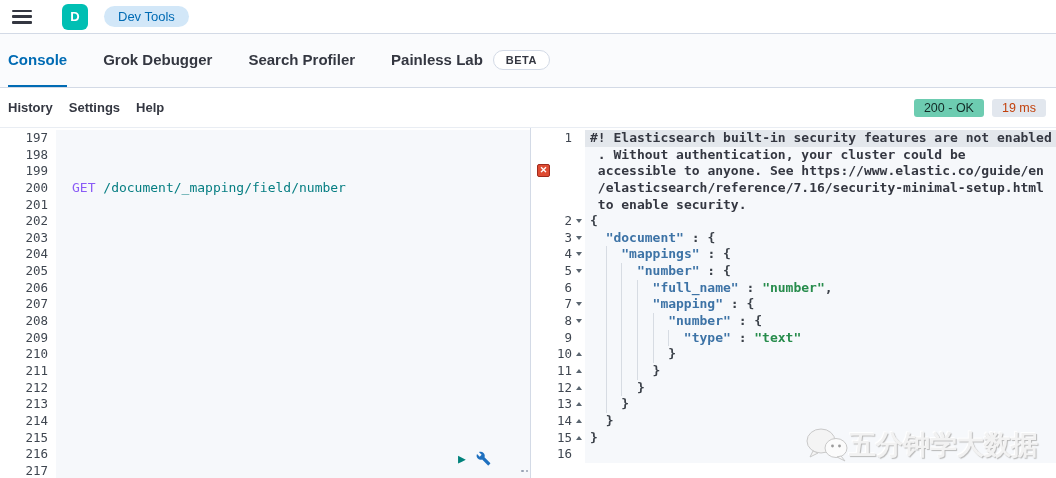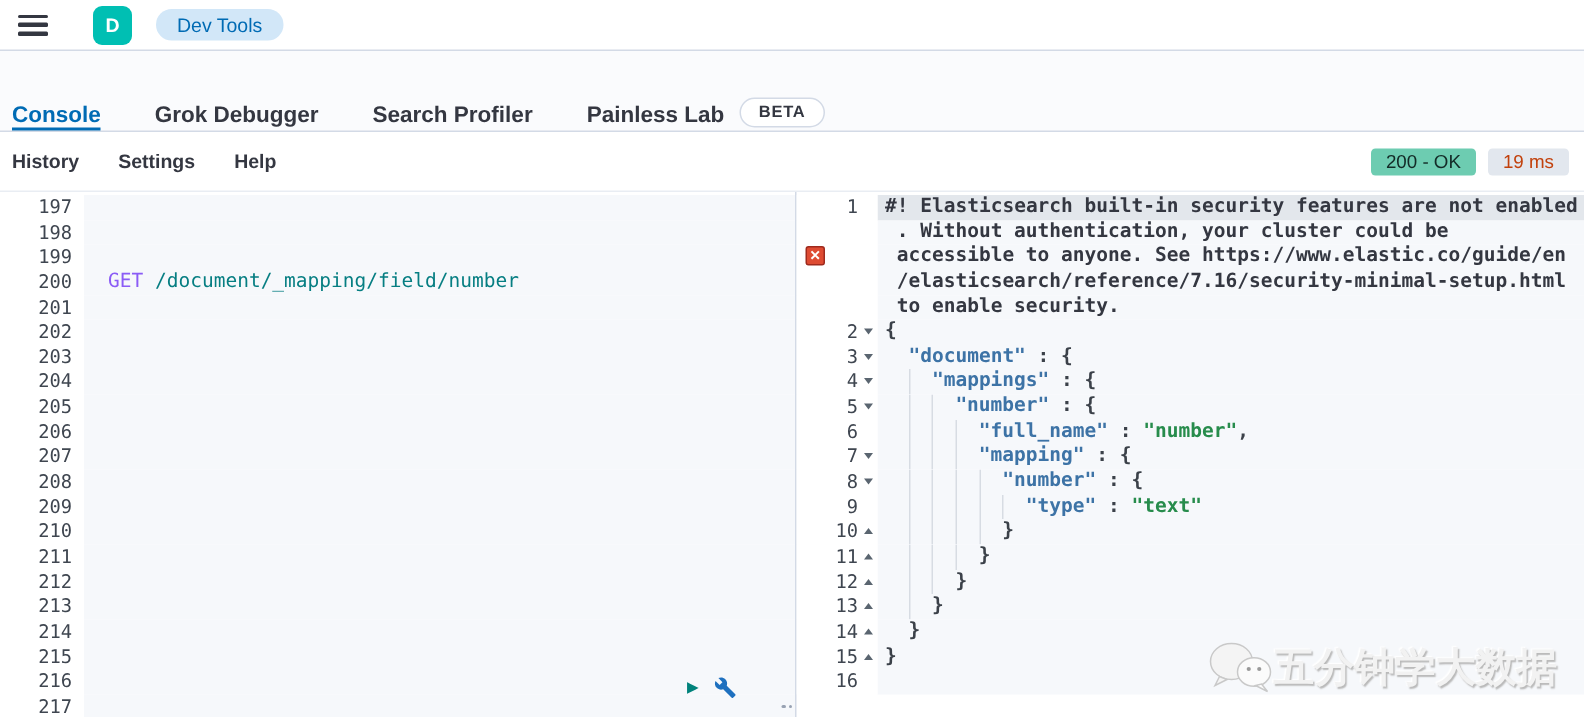--- a/index.html
+++ b/index.html
@@ -14,33 +14,33 @@
   .hamburger span { display:block; height:2.5px; background:#343741; border-radius:1px; }
   .app-logo { width:26px; height:26px; background:#00BFB3; border-radius:6px;
               color:#fff; font-weight:bold; font-size:13px; display:flex;
               align-items:center; justify-content:center; margin-left:14px; }
   .breadcrumb-pill { background:#D2E7F8; color:#006BB4; font-size:13px;
                      padding:3px 14px; border-radius:13px; }
 
   
   .tabbar { height:54px; background:#FAFBFD; border-bottom:1px solid #D3DAE6;
             display:flex; align-items:stretch; padding-left:8px; }
-  .tab { display:flex; align-items:flex-end; margin-right:36px; font-size:15px;
+  .tab { display:flex; align-items:center; margin-right:36px; font-size:15px;
          font-weight:bold; color:#343741; border-bottom:2px solid transparent;
          cursor:pointer; }
   .tab.active { color:#006BB4; border-bottom-color:#006BB4; }
   .beta-badge { margin-left:10px; background:#fff; border:1px solid #D3DAE6;
                 border-radius:12px; font-size:11px; font-weight:bold;
                 letter-spacing:.5px; color:#343741; padding:3px 12px; }
 
   
   .toolbar { height:40px; background:#fff; display:flex; align-items:center;
              justify-content:space-between; padding:0 10px 0 8px;
              border-bottom:1px solid #E9EDF3; }
-  .toolbar-left { display:flex; gap:26px; }
+  .toolbar-left { display:flex; gap:16px; }
   .toolbar-item { font-size:13px; font-weight:bold; color:#343741; cursor:pointer; }
   .toolbar-right { display:flex; gap:8px; align-items:center; }
   .badge { font-size:12.5px; padding:2px 10px; border-radius:3px; color:#132B27; }
   .badge.ok { background:#6DCCB1; }
   .badge.time { background:#E2E7EE; color:#c2410c; }
 
   
   .editors { height:350px; display:flex; position:relative;
              font-family:"DejaVu Sans Mono", monospace; font-size:13px; }
   .pane { height:100%; overflow:hidden; padding-top:2px; }

